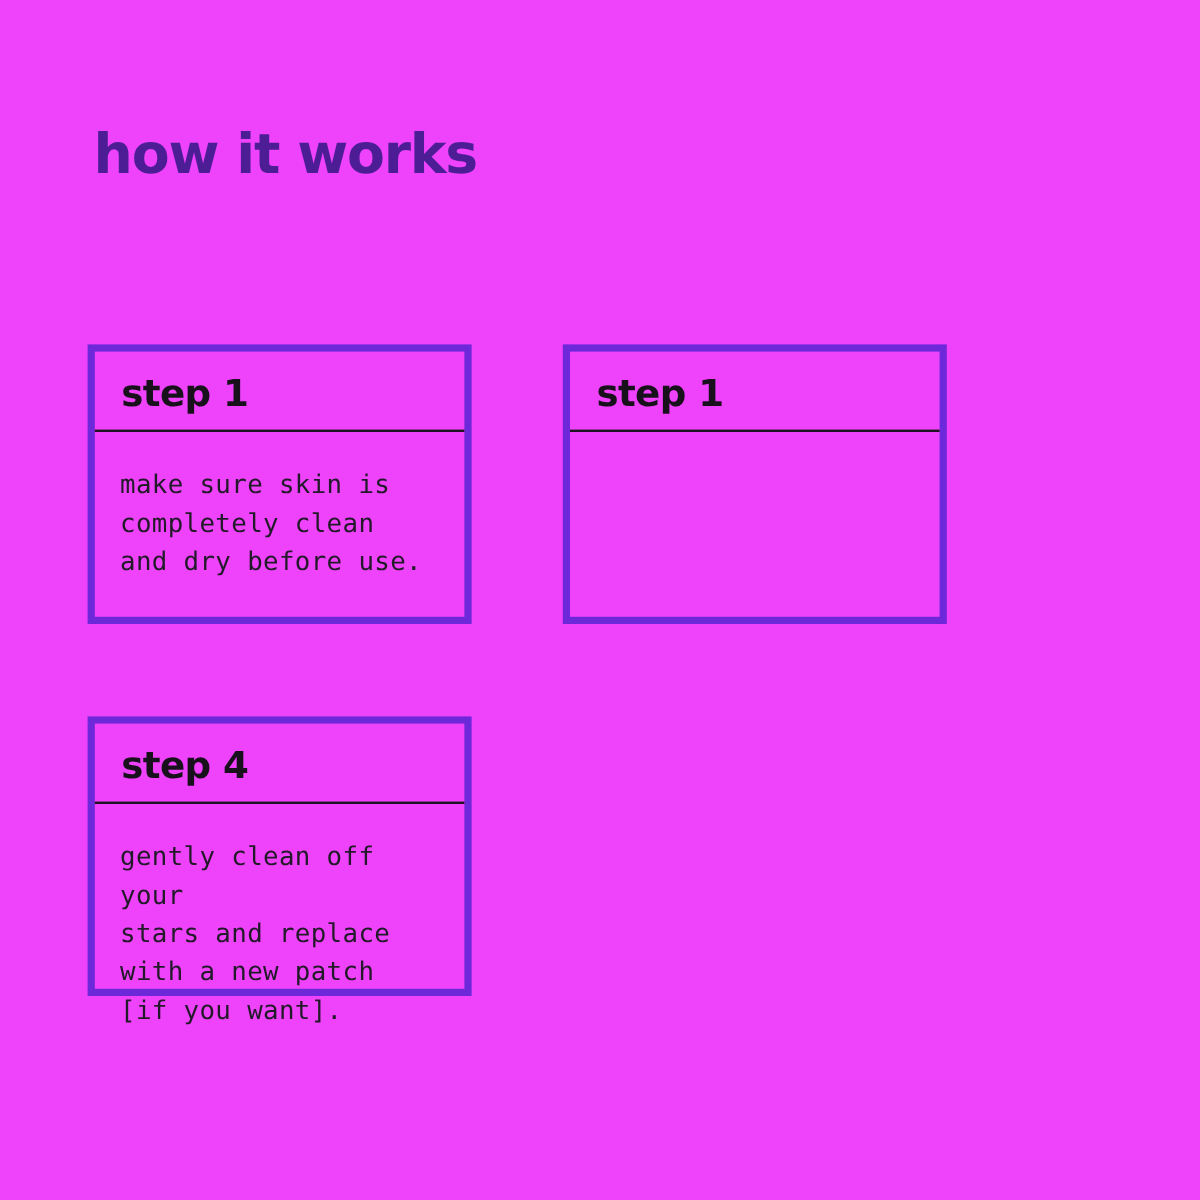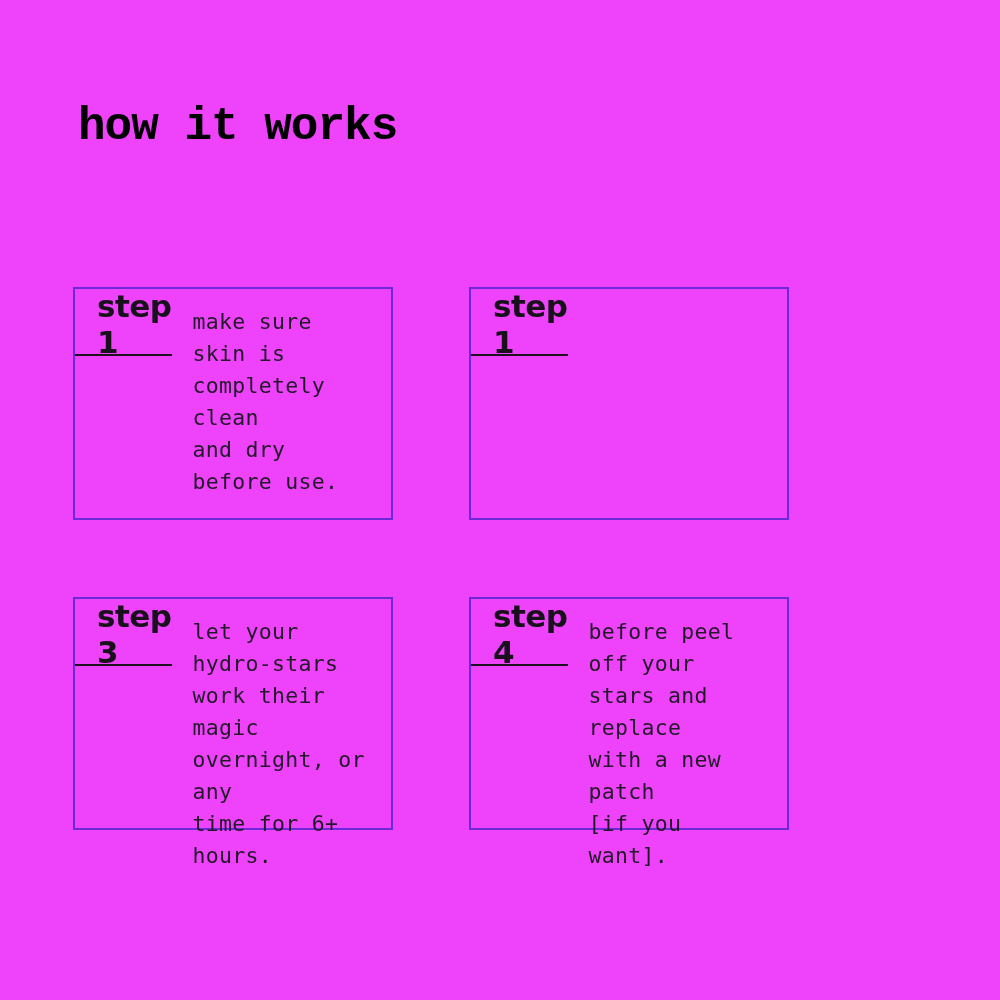--- a/index.html
+++ b/index.html
@@ -20,38 +20,37 @@
     background: #ee42fb;
   }
   .page-title {
     position: absolute;
     left: 78px;
     top: 101px;
     margin: 0;
     font-size: 46px;
     font-weight: 700;
     letter-spacing: -1px;
-    color: #000000;
-    font-family: Liberation Mono, monospace;
+    color: #4c1d95;
   }
   .steps-grid {
     position: absolute;
     left: 73px;
     top: 287px;
     display: grid;
     grid-template-columns: 320px 320px;
     grid-auto-rows: 233px;
     column-gap: 76px;
     row-gap: 77px;
   }
   .step-card {
     box-sizing: border-box;
-    border: 2px solid #6d28d9;
+    border: 6px solid #6d28d9;
     display: flex;
-    flex-direction: row;
+    flex-direction: column;
     background: transparent;
   }
   .step-card-header {
     box-sizing: border-box;
     height: 67px;
     flex: 0 0 67px;
     border-bottom: 2px solid #1c1220;
     display: flex;
     align-items: center;
     padding: 4px 0 0 22px;
@@ -59,20 +58,21 @@
   .step-label {
     font-size: 31px;
     font-weight: 700;
     letter-spacing: -0.5px;
     color: #18111c;
   }
   .step-card-body {
     box-sizing: border-box;
     flex: 1;
     padding: 17px 16px 0 21px;
+    margin-top: 12px;
   }
   .step-description {
     font-family: "DejaVu Sans Mono", "Liberation Mono", monospace;
     font-size: 21.5px;
     line-height: 32px;
     letter-spacing: 0.3px;
     color: #221a28;
     white-space: pre-line;
   }
 </style>
@@ -95,38 +95,27 @@
 and dry before use.</span>
       </div>
     </div>
 
     <div class="step-card">
       <div class="step-card-header">
         <span class="step-label">step 1</span>
       </div>
     </div>
 
-    <div class="step-card">
-      <div class="step-card-header">
-        <span class="step-label">step 3</span>
-      </div>
-      <div class="step-card-body">
-        <span class="step-description">let your hydro-stars
-work their magic
-overnight, or any
-time for 6+ hours.</span>
-      </div>
-    </div>
 
     <div class="step-card">
       <div class="step-card-header">
         <span class="step-label">step 4</span>
       </div>
       <div class="step-card-body">
-        <span class="step-description">before peel off your
+        <span class="step-description">gently clean off your
 stars and replace
 with a new patch
 [if you want].</span>
       </div>
     </div>
 
   </div>
 </div>
 
 </body></html>

